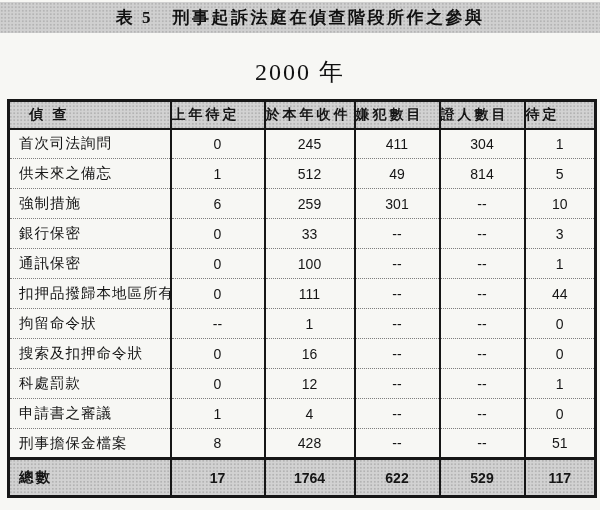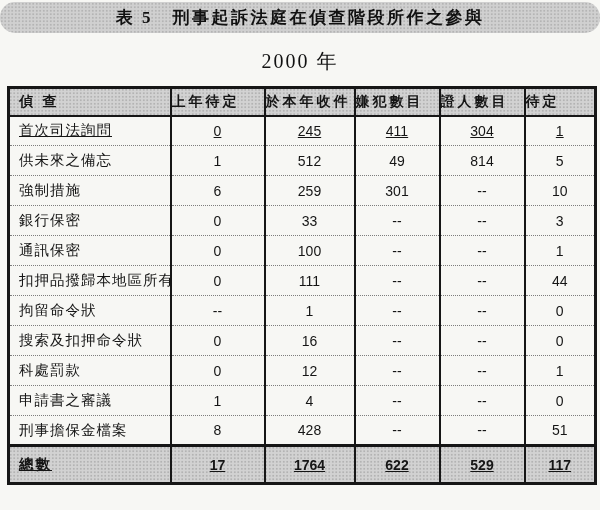--- a/index.html
+++ b/index.html
@@ -14,26 +14,25 @@
   .title-band {
     margin-top: 2px;
     height: 31px; line-height: 31px;
     text-align: center;
     font-size: 17px; font-weight: bold;
     letter-spacing: 2.5px;
     background-color: #d0d0d0;
     background-image: radial-gradient(#b4b4b4 0.9px, rgba(0,0,0,0) 1px);
     background-size: 3.5px 3.5px;
     color: #111;
-    border-radius: 15px;
   }
   .subtitle {
     text-align: center;
-    font-size: 20px;
-    margin: 15px 0 11px 0;
+    font-size: 24px;
+    margin: 23px 0 11px 0;
     letter-spacing: 2px;
     color: #111;
   }
   table.data {
     border-collapse: collapse;
     table-layout: fixed;
     margin-left: 7px;
     width: 587px;
     border: 3px solid #161616;
   }
@@ -50,38 +49,37 @@
     font-size: 14px;
     font-weight: bold;
     letter-spacing: 3px;
     text-align: left;
   }
   .band {
     background-color: #d2d2d2;
     background-image: radial-gradient(#b3b3b3 0.9px, rgba(0,0,0,0) 1px);
     background-size: 3.5px 3.5px;
   }
-  thead th.lbl { text-align: left; padding-left: 9px; }
+  thead th.lbl { text-align: left; padding-left: 19px; }
   tbody td {
     height: 30px;
     border-top: 1px dotted #7d7d7d;
     font-size: 14.5px;
   }
-  tbody tr:first-child td { border-top: none; text-decoration: underline; }
+  tbody tr:first-child td { border-top: none; }
   td.lbl { text-align: left; padding-left: 9px; letter-spacing: 1px; }
   td.num {
     text-align: center;
     font-family: "Liberation Sans", sans-serif;
     font-size: 14px;
   }
   tr.total td {
     border-top: 3px solid #161616;
     height: 38px;
     font-weight: bold;
-    text-decoration: underline;
   }
   tr.total td.lbl { letter-spacing: 2px; }
 </style>
 </head>
 <body>
 
 <div>
 
   <div class="title-band">表 5　刑事起訴法庭在偵查階段所作之參與</div>
 

